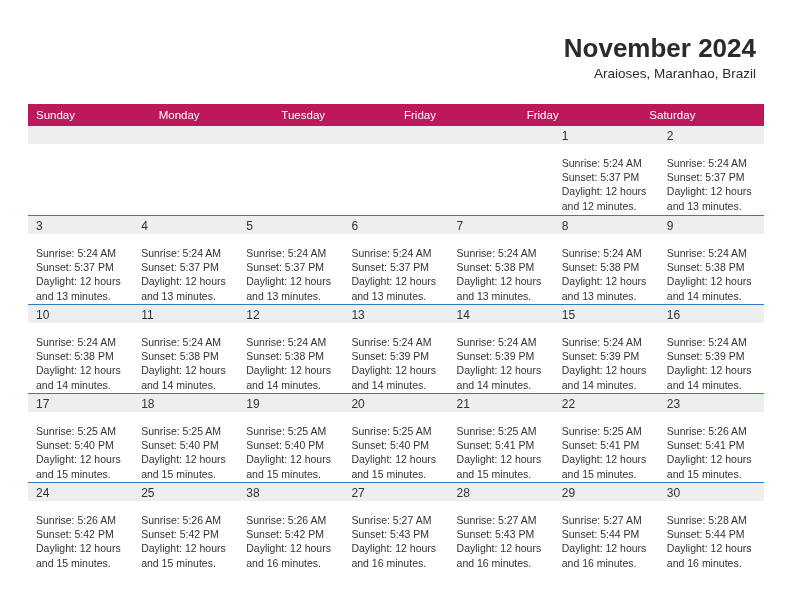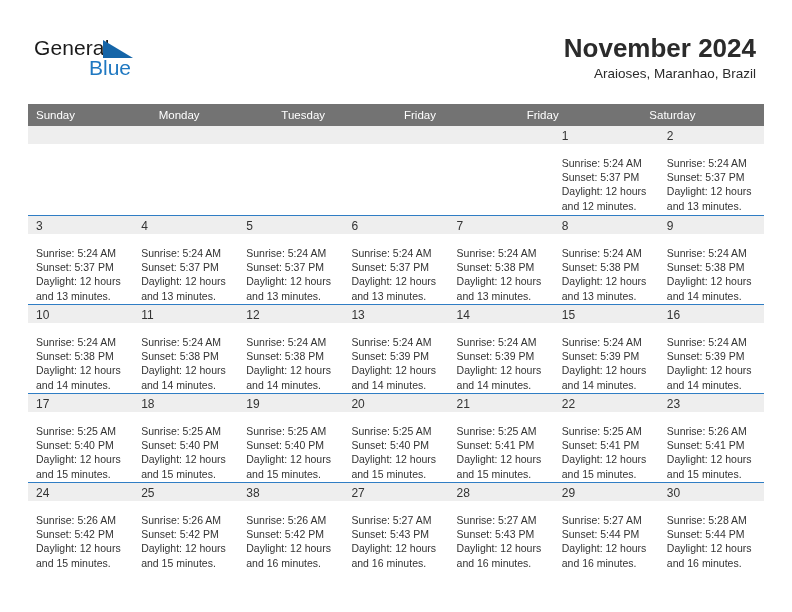--- a/index.html
+++ b/index.html
@@ -85,21 +85,21 @@
 
   
   .calendar {
     position: absolute;
     left: 28px;
     top: 104px;
     width: 736px;
   }
   .weekday-row {
     display: flex;
-    background: #737373;
+    background: #be185d;
     height: 22px;
   }
   .weekday {
     flex: 1 1 0;
     color: #ffffff;
     font-size: 11.5px;
     line-height: 22px;
     padding-left: 8px;
     box-sizing: border-box;
     white-space: nowrap;
@@ -142,25 +142,20 @@
     white-space: nowrap;
   }
 </style>
 </head>
 <body>
 
 <div class="page">
 
   <div class="header">
 
-    <div class="brand">
-      <span class="brand-general">General</span>
-      <span class="brand-triangle"></span>
-      <span class="brand-blue">Blue</span>
-    </div>
 
     <div class="title-block">
       <div class="cal-title">November 2024</div>
       <div class="cal-subtitle">Araioses, Maranhao, Brazil</div>
     </div>
 
   </div>
 
   <div class="calendar">
     <div class="weekday-row">

